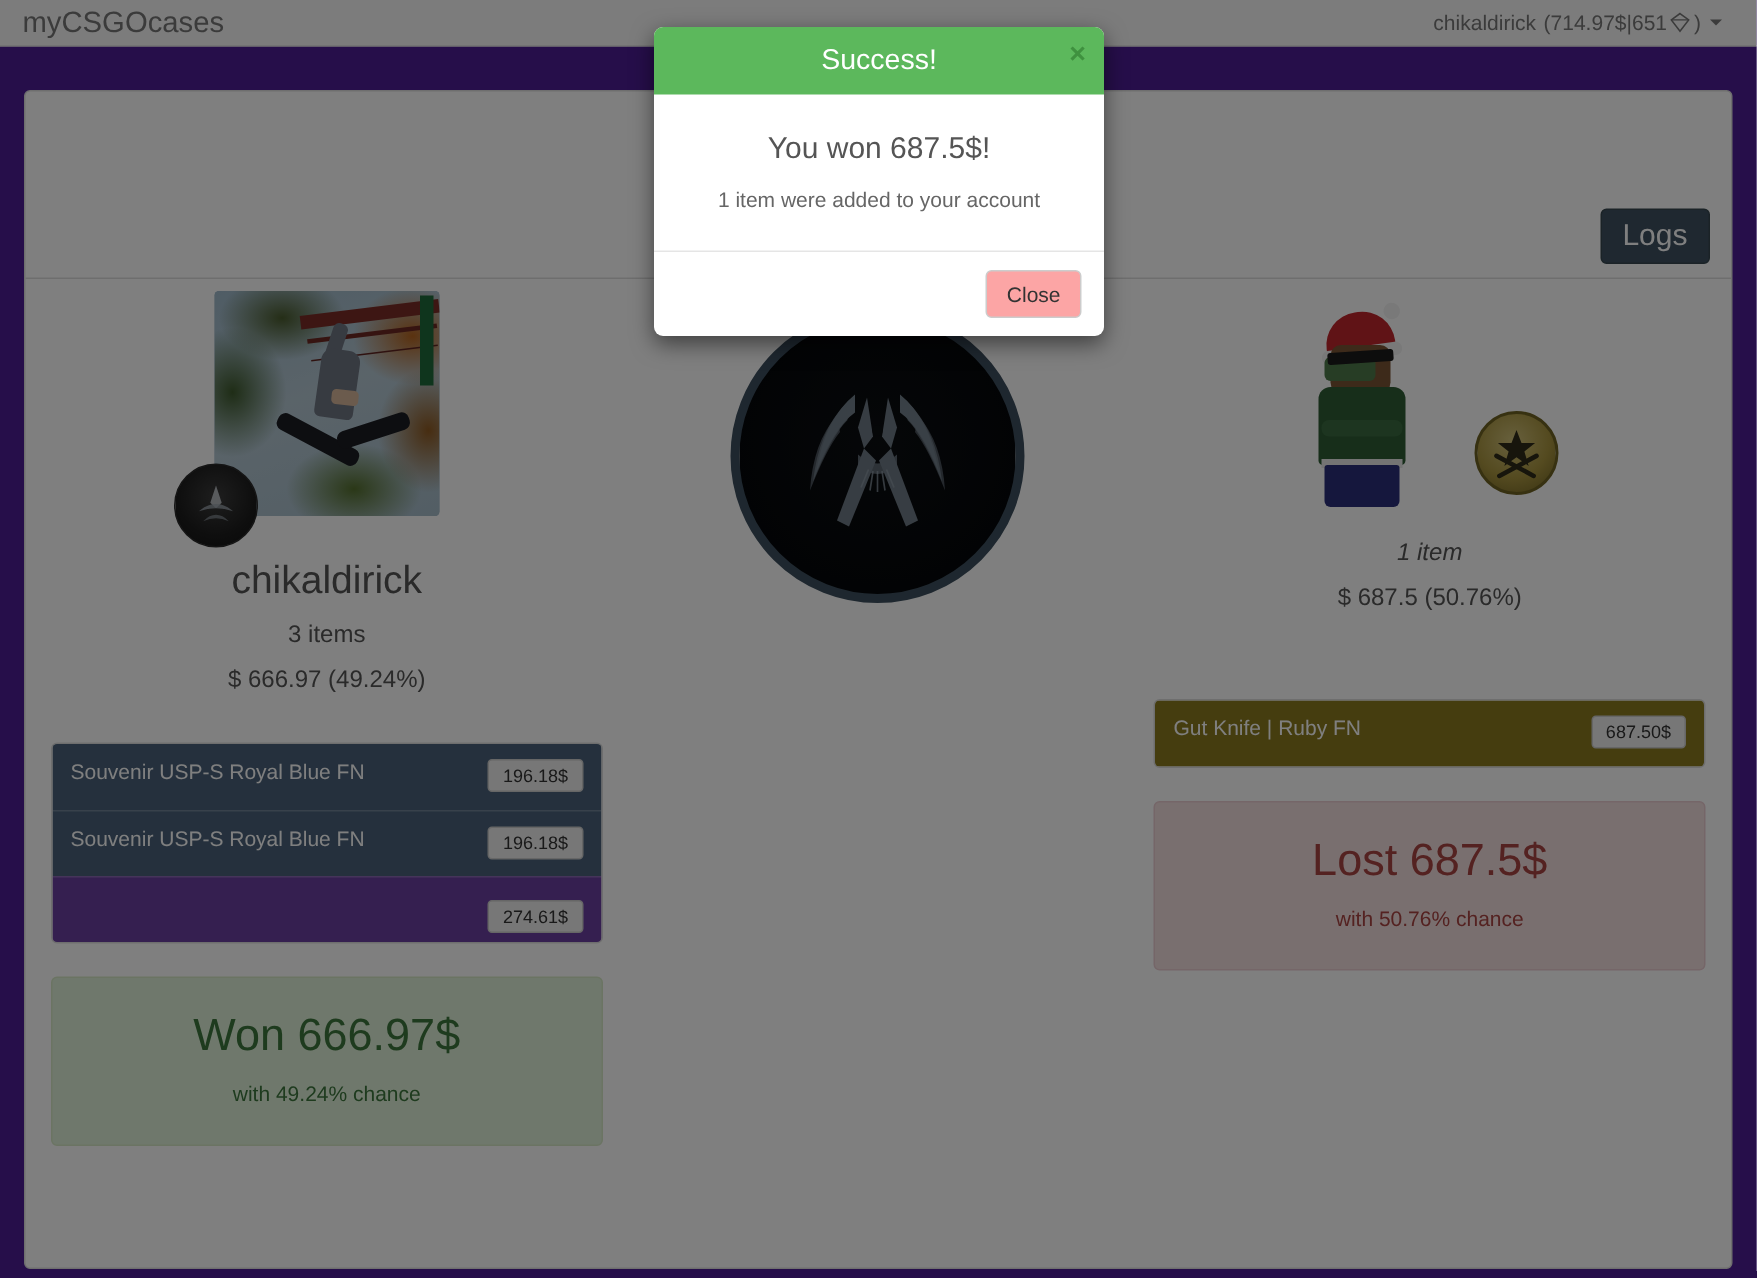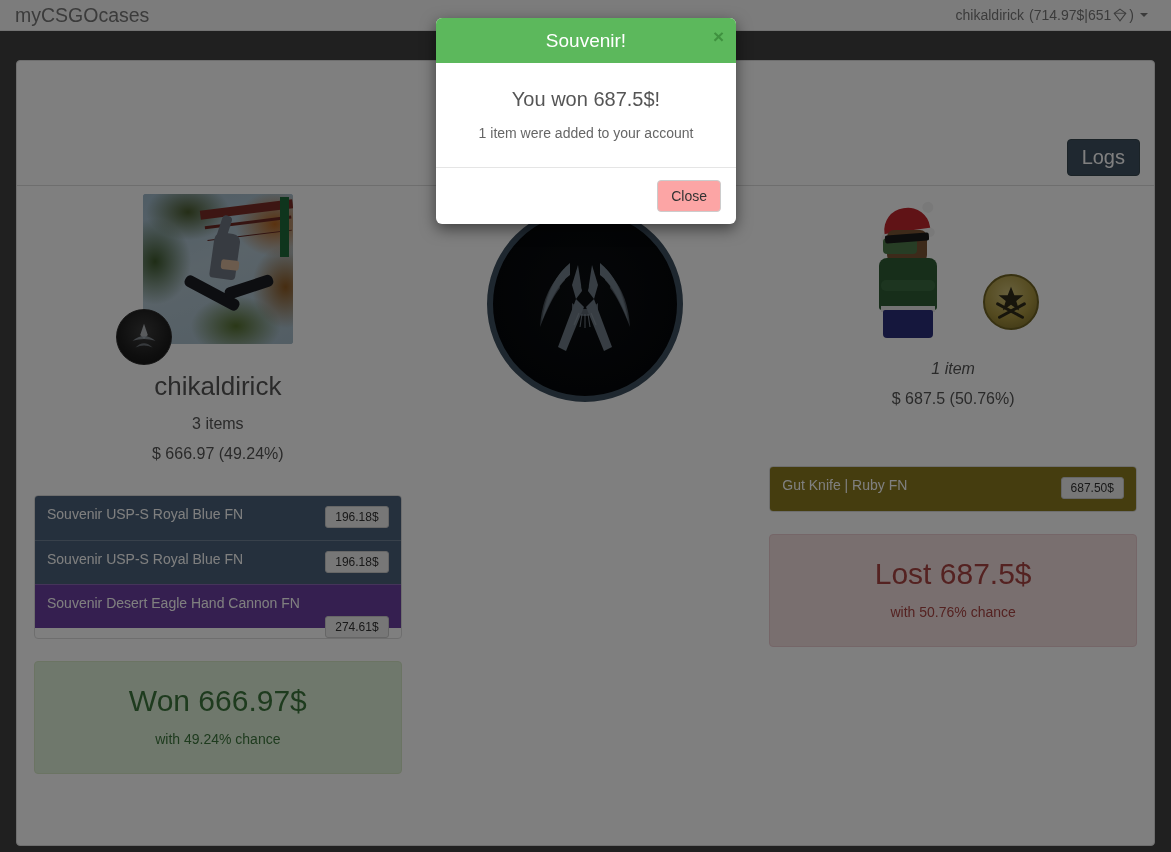--- a/index.html
+++ b/index.html
@@ -10,21 +10,21 @@
     font-family: "Liberation Sans", sans-serif;
     background: #f7f7f9;
   }
 
   
   #page-layer {
     position: absolute;
     inset: 0;
     width: 1171px;
     height: 852px;
-    background: #404040;
+    background: #4c1d95;
   }
   #dim {
     position: absolute;
     inset: 0;
     background: rgba(0,0,0,0.5);
     z-index: 50;
   }
 
   
   .navbar {
@@ -507,21 +507,20 @@
           <div class="item-list">
             <div class="item-row" style="background:#4a617a;">
               <span class="item-name">Souvenir USP-S Royal Blue FN</span>
               <span class="item-price">196.18$</span>
             </div>
             <div class="item-row" style="background:#4a617a;">
               <span class="item-name">Souvenir USP-S Royal Blue FN</span>
               <span class="item-price">196.18$</span>
             </div>
             <div class="item-row wrap" style="background:#6b3fa0;">
-              <span class="item-name">Souvenir Desert Eagle Hand Cannon FN</span>
               <span class="item-price">274.61$</span>
             </div>
           </div>
 
           <div class="result win">
             <div class="result-title">Won 666.97$</div>
             <div class="result-sub">with 49.24% chance</div>
           </div>
         </div>
 
@@ -595,21 +594,21 @@
       </div>
 
     </div>
   </div>
 </div>
 
 <div id="dim"></div>
 
 <div class="modal">
   <div class="modal-header">
-    <div class="modal-title">Souvenir!</div>
+    <div class="modal-title">Success!</div>
     <button class="modal-close">×</button>
   </div>
   <div class="modal-body">
     <div class="modal-main">You won 687.5$!</div>
     <div class="modal-sub">1 item were added to your account</div>
   </div>
   <div class="modal-footer">
     <button class="modal-btn">Close</button>
   </div>
 </div>

